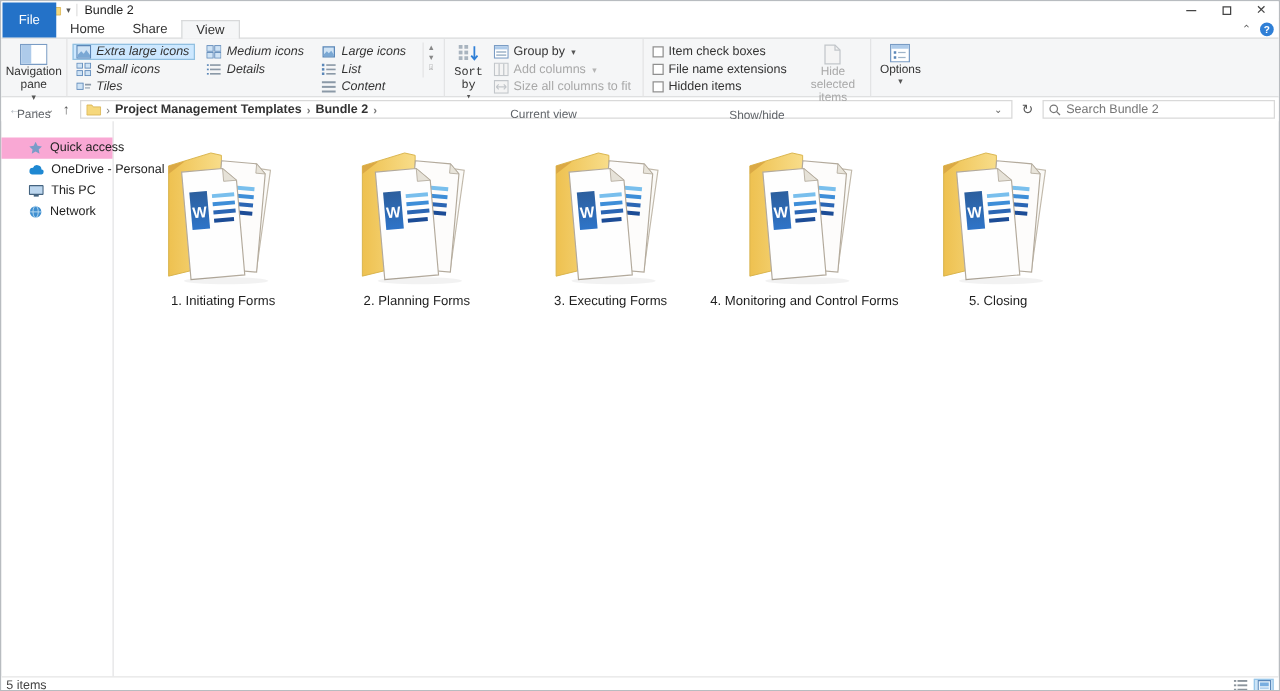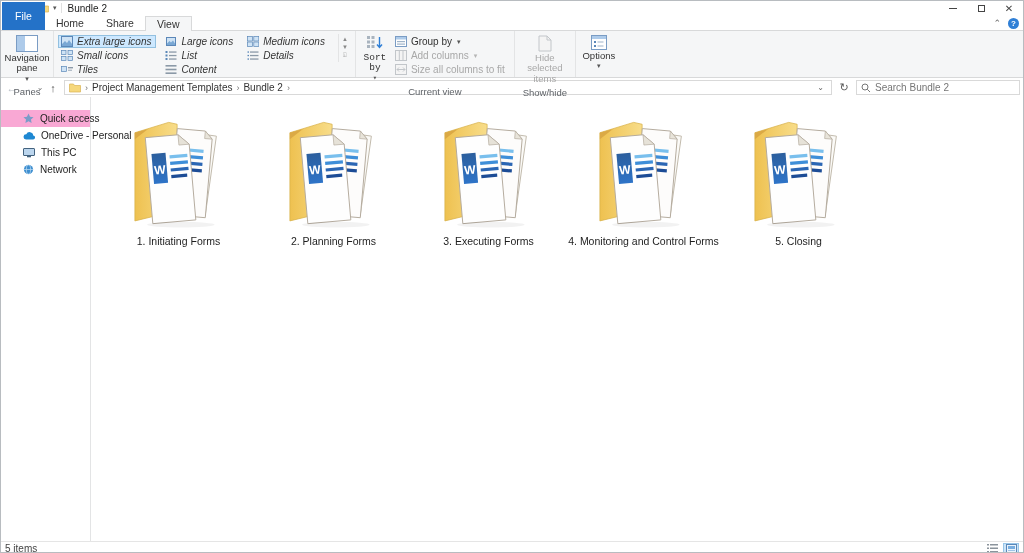--- a/index.html
+++ b/index.html
@@ -46,26 +46,26 @@
   .layout-scroll span { font-size:6px; color:#888; text-align:center; width:10px; line-height:1.2; }
   .icon-slot svg { display:block; }
 
   
   .addressrow { height:19px; display:flex; align-items:center; background:#fff; padding:2px 2px; gap:2px; }
   .nav-btns { display:flex; align-items:center; gap:1px; padding:0 2px; }
   .nav-btn { width:14px; text-align:center; font-size:11px; color:#555; }
   .nav-btn.dim { color:#b9bfc6; }
   .nav-btn.small { font-size:8px; width:10px; color:#777; }
   .addr-box { flex:1; height:15px; border:1px solid #d9d9d9; background:#fff; display:flex; align-items:center; padding:0 4px; gap:4px; }
-  .crumbs { display:flex; align-items:center; gap:4px; flex:1; }
+  .crumbs { display:flex; align-items:center; gap:4px; flex:1;font-weight:bold; }
   .crumb { font-size:10px; color:#333; }
   .crumb-sep { font-size:9px; color:#777; }
   .addr-chev { font-size:8px; color:#666; padding:0 3px; }
   .refresh-btn { width:20px; text-align:center; font-size:11px; color:#555; }
-  .search-box { width:164px; height:15px; border:1px solid #d9d9d9; background:#fff; display:flex; align-items:center; padding:0 4px; gap:4px; margin-right:1px; }
+  .search-box { width:186px; height:15px; border:1px solid #d9d9d9; background:#fff; display:flex; align-items:center; padding:0 4px; gap:4px; margin-right:1px; }
   .search-box input { border:none; outline:none; flex:1; font-size:10px; font-family:"Liberation Sans", sans-serif; color:#333; }
   .search-box input::placeholder { color:#767676; }
 
   
   .main { display:flex; height:444px; }
   .sidebar { width:90px; border-right:1px solid #e3e4e5; padding-top:13px; }
   .side-item { display:flex; align-items:center; gap:6px; height:17px; padding-left:22px; font-size:10px; color:#222; cursor:default; white-space:nowrap; }
   .side-item.selected { background:#f9a8d4; }
   .content { flex:1; padding:16px 0 0 10px; display:flex; flex-wrap:wrap; align-content:flex-start; }
   .tile { width:155px; display:flex; flex-direction:column; align-items:center; margin-bottom:10px; }
@@ -181,20 +181,52 @@
                   <rect x="7" y="5.6" width="4" height="1.4" fill="#b3bec9"></rect>
                 </svg>
               </span>
               <span>Tiles</span>
             </div>
           </div>
           <div class="smallcol">
             <div class="smallbtn">
               <span class="icon-slot">
                 <svg width="12" height="11" viewBox="0 0 12 11">
+                  <g fill="#cfe3f5" stroke="#5b87b8" stroke-width="0.7">
+                    <rect x="0.5" y="0.5" width="5" height="4.5"></rect>
+                    <rect x="6.8" y="0.5" width="5" height="4.5"></rect>
+                    <rect x="0.5" y="6" width="5" height="4.5"></rect>
+                    <rect x="6.8" y="6" width="5" height="4.5"></rect>
+                  </g>
+                </svg>
+              </span>
+              <span>Medium icons</span>
+            </div>
+            <div class="smallbtn">
+              <span class="icon-slot">
+                <svg width="12" height="11" viewBox="0 0 12 11">
+                  <g fill="#5b87b8">
+                    <rect x="0.5" y="1.4" width="1.5" height="1.3"></rect>
+                    <rect x="0.5" y="4.9" width="1.5" height="1.3"></rect>
+                    <rect x="0.5" y="8.4" width="1.5" height="1.3"></rect>
+                  </g>
+                  <g fill="#8b99a7">
+                    <rect x="3" y="1.4" width="8.5" height="1.3"></rect>
+                    <rect x="3" y="4.9" width="8.5" height="1.3"></rect>
+                    <rect x="3" y="8.4" width="8.5" height="1.3"></rect>
+                  </g>
+                </svg>
+              </span>
+              <span>Details</span>
+            </div>
+          </div>
+          <div class="smallcol">
+            <div class="smallbtn">
+              <span class="icon-slot">
+                <svg width="12" height="11" viewBox="0 0 12 11">
                   <rect x="1.5" y="1.5" width="9" height="8" fill="#cfe3f5" stroke="#5b87b8"></rect>
                   <path d="M2 7.5 L4.5 5 L6 6.5 L8 4.5 L10 7.5 L10 9 L2 9 Z" fill="#7aa8d4"></path>
                 </svg>
               </span>
               <span>Large icons</span>
             </div>
             <div class="smallbtn">
               <span class="icon-slot">
                 <svg width="12" height="11" viewBox="0 0 12 11">
                   <g fill="#5b87b8">
@@ -215,52 +247,20 @@
               <span class="icon-slot">
                 <svg width="12" height="11" viewBox="0 0 12 11">
                   <g fill="#8b99a7">
                     <rect x="0.5" y="1" width="11" height="1.6"></rect>
                     <rect x="0.5" y="4.7" width="11" height="1.6"></rect>
                     <rect x="0.5" y="8.4" width="11" height="1.6"></rect>
                   </g>
                 </svg>
               </span>
               <span>Content</span>
-            </div>
-          </div>
-          <div class="smallcol">
-            <div class="smallbtn">
-              <span class="icon-slot">
-                <svg width="12" height="11" viewBox="0 0 12 11">
-                  <g fill="#cfe3f5" stroke="#5b87b8" stroke-width="0.7">
-                    <rect x="0.5" y="0.5" width="5" height="4.5"></rect>
-                    <rect x="6.8" y="0.5" width="5" height="4.5"></rect>
-                    <rect x="0.5" y="6" width="5" height="4.5"></rect>
-                    <rect x="6.8" y="6" width="5" height="4.5"></rect>
-                  </g>
-                </svg>
-              </span>
-              <span>Medium icons</span>
-            </div>
-            <div class="smallbtn">
-              <span class="icon-slot">
-                <svg width="12" height="11" viewBox="0 0 12 11">
-                  <g fill="#5b87b8">
-                    <rect x="0.5" y="1.4" width="1.5" height="1.3"></rect>
-                    <rect x="0.5" y="4.9" width="1.5" height="1.3"></rect>
-                    <rect x="0.5" y="8.4" width="1.5" height="1.3"></rect>
-                  </g>
-                  <g fill="#8b99a7">
-                    <rect x="3" y="1.4" width="8.5" height="1.3"></rect>
-                    <rect x="3" y="4.9" width="8.5" height="1.3"></rect>
-                    <rect x="3" y="8.4" width="8.5" height="1.3"></rect>
-                  </g>
-                </svg>
-              </span>
-              <span>Details</span>
             </div>
           </div>
         </div>
       <div class="layout-scroll">
         <span>▲</span>
         <span>▼</span>
         <span>⍗</span>
       </div>
     </div>
   </div>
@@ -317,20 +317,34 @@
             </span>
             <span>Size all columns to fit</span>
           </div>
         </div>
     </div>
     <div class="rgroup-label">Current view</div>
   </div>
 
   <div class="rgroup">
     <div class="rgroup-body" style="gap:8px;">
+      <div class="smallcol" id="showhide-checkboxes">
+          <div class="cbrow">
+            <span class="cb"></span>
+            <span>Item check boxes</span>
+          </div>
+          <div class="cbrow">
+            <span class="cb"></span>
+            <span>File name extensions</span>
+          </div>
+          <div class="cbrow">
+            <span class="cb"></span>
+            <span>Hidden items</span>
+          </div>
+        </div>
       <div class="bigbtn disabled" style="width:52px;">
         <span class="icon-slot">
             <svg width="16" height="17" viewBox="0 0 16 17">
               <path d="M2 1 L10 1 L14 5 L14 16 L2 16 Z" fill="#f4f4f4" stroke="#c2c6ca"></path>
               <path d="M10 1 L10 5 L14 5" fill="none" stroke="#c2c6ca"></path>
             </svg>
           </span>
         <span>Hide selected items</span>
       </div>
     </div>

